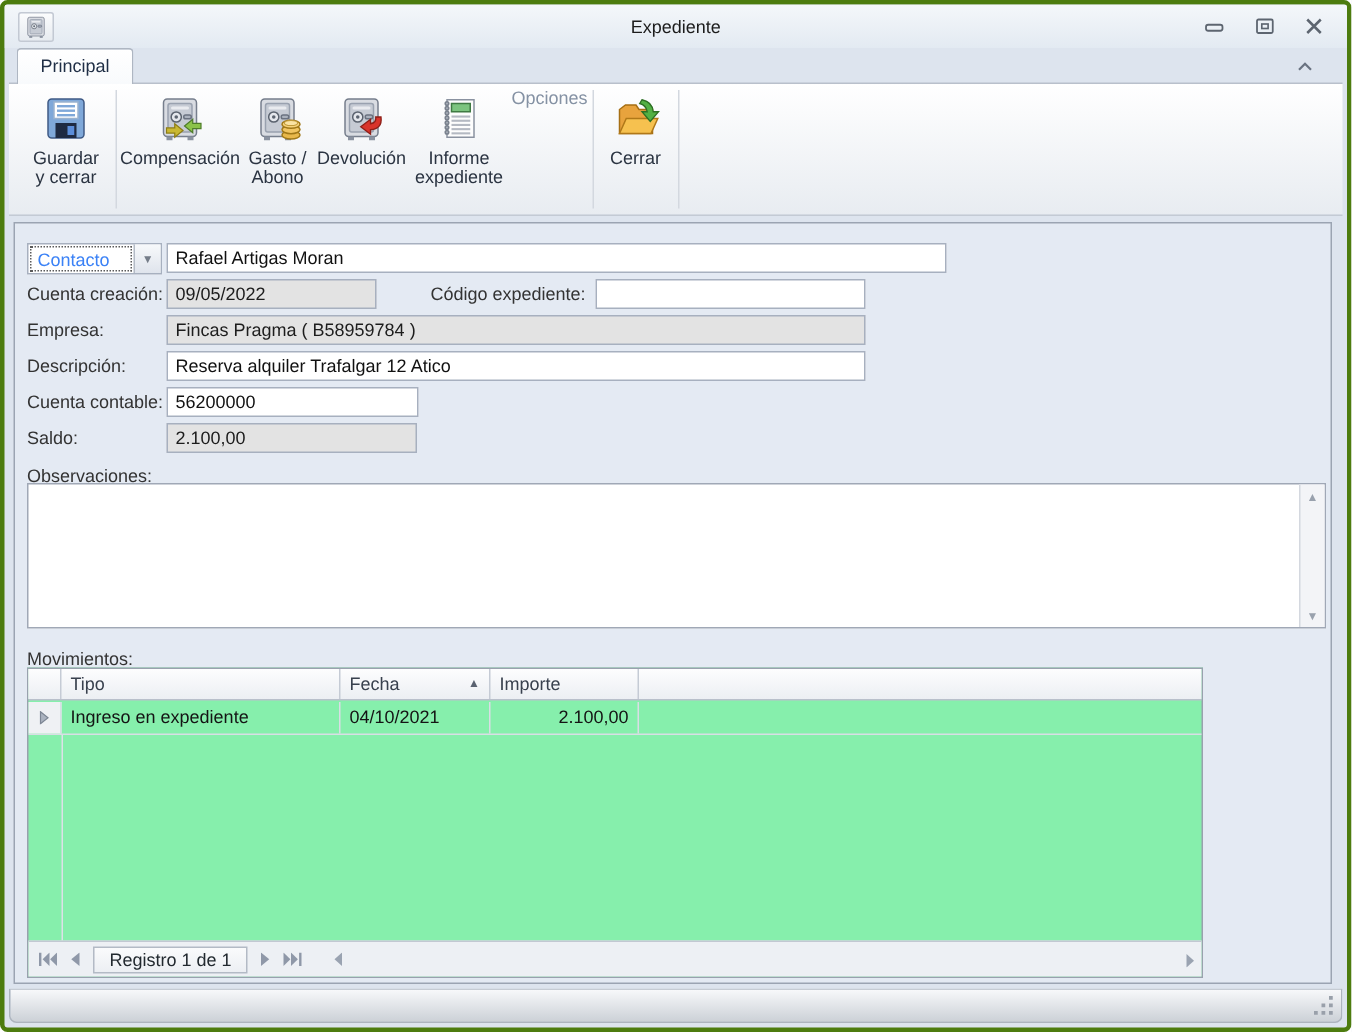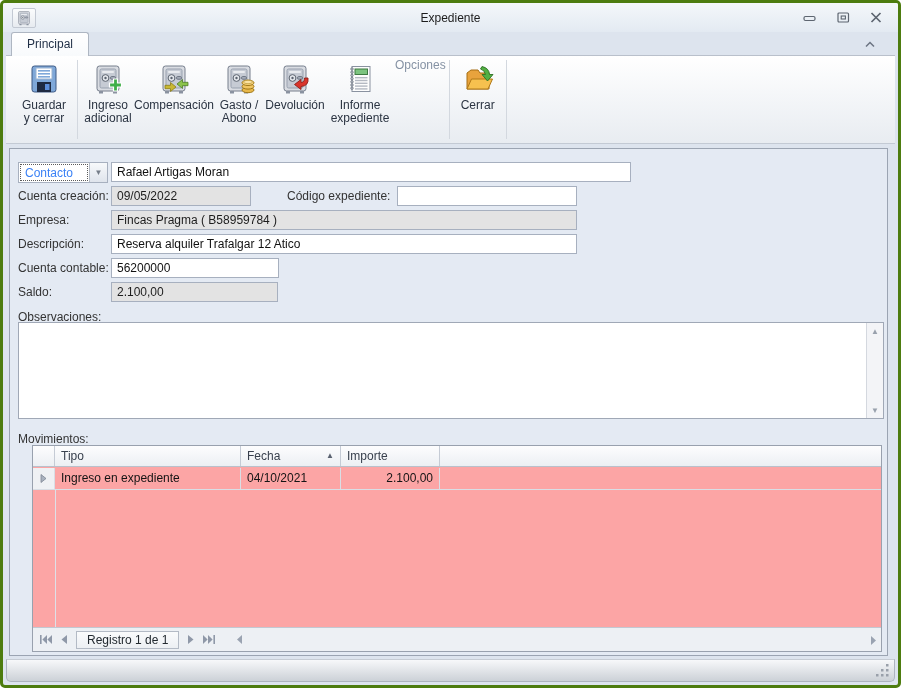--- a/index.html
+++ b/index.html
@@ -41,21 +41,21 @@
   .combo{position:absolute;left:8px;top:13px;width:90px;height:21px;border:1px solid #a7b0bf;background:#fff;display:flex;}
   .combo-text{flex:1;margin:1px;border:1px dotted #5a5a5a;padding:0 4px;line-height:16px;color:#3b82f6;}
   .combo-arrow{width:18px;border-left:1px solid #b4bbc6;background:linear-gradient(#f7f9fb,#dfe4ec);
                display:flex;align-items:center;justify-content:center;color:#757d89;font-size:8px;}
   
   .obs{position:absolute;left:8px;top:173px;width:866px;height:97px;background:#fff;border:1px solid #a0a8b6;}
   .vscroll{position:absolute;right:0;top:0;bottom:0;width:17px;background:#f3f4f7;border-left:1px solid #d4d8df;}
   .vscroll .arr{position:absolute;left:0;width:100%;height:16px;display:flex;align-items:center;justify-content:center;
                 color:#99a1ad;font-size:8px;}
   
-  .grid{position:absolute;left:22px;top:296px;width:850px;height:207px;background:#fca5a5;border:1px solid #99a1ae;}
+  .grid{position:absolute;left:8px;top:296px;width:784px;height:207px;background:#86efac;border:1px solid #99a1ae;}
   .ghead{position:absolute;left:0;top:0;right:0;height:21px;display:flex;
          background:linear-gradient(#fdfdfe,#ecirf3);background:linear-gradient(#fdfdfe,#eceff3);border-bottom:1px solid #b9c0cb;}
   .ghead .gcell{border-right:1px solid #c5cbd5;padding:0 6px;line-height:20px;color:#39414e;display:flex;align-items:center;}
   .grow{position:absolute;left:0;top:22px;right:0;height:22px;display:flex;border-bottom:1px solid #d9dee5;}
   .grow .gcell{border-right:1px solid #d9dee5;padding:0 6px;line-height:21px;color:#141414;display:flex;align-items:center;}
   .c-ind{width:22px;flex:none;justify-content:center;padding:0 !important;}
   .ghead .c-ind{background:linear-gradient(#fdfdfe,#eceff3);}
   .grow .c-ind{background:#eff1f4;}
   .c-tipo{width:186px;flex:none;}
   .c-fecha{width:100px;flex:none;}
@@ -150,28 +150,20 @@
           <span>y cerrar</span>
         </div>
       </div>
       <div class="rgroup-label"></div>
     </div>
 
     <div class="rsep"></div>
 
     <div class="rgroup">
       <div class="rbtn-row">
-        <div class="rbtn" style="width:54px">
-          <svg class="ricon" viewBox="0 0 32 32">
-            <use href="#sym-safe"></use>
-            <path d="M22.5 18.5 h4 v4 h4 v4 h-4 v4 h-4 v-4 h-4 v-4 h4 z" fill="#3fae49" stroke="#ffffff" stroke-width="1.2" transform="translate(-1,-2.5)"></path>
-          </svg>
-          <span>Ingreso</span>
-          <span>adicional</span>
-        </div>
         <div class="rbtn" style="width:78px">
           <svg class="ricon" viewBox="0 0 32 32">
             <use href="#sym-safe"></use>
             <path d="M30 20 l-5.5 -4.5 v2.8 h-5.5 v3.4 h5.5 v2.8 z" fill="#c9b832" stroke="#8d7d16" stroke-width="0.8" transform="translate(-12,4)"></path>
             <path d="M17 24 l5.5 -4.5 v2.8 h5.5 v3.4 h-5.5 v2.8 z" fill="#8bc34a" stroke="#4e7c2a" stroke-width="0.8" transform="translate(2,-3)"></path>
           </svg>
           <span>Compensación</span>
           <span></span>
         </div>
         <div class="rbtn" style="width:52px">

